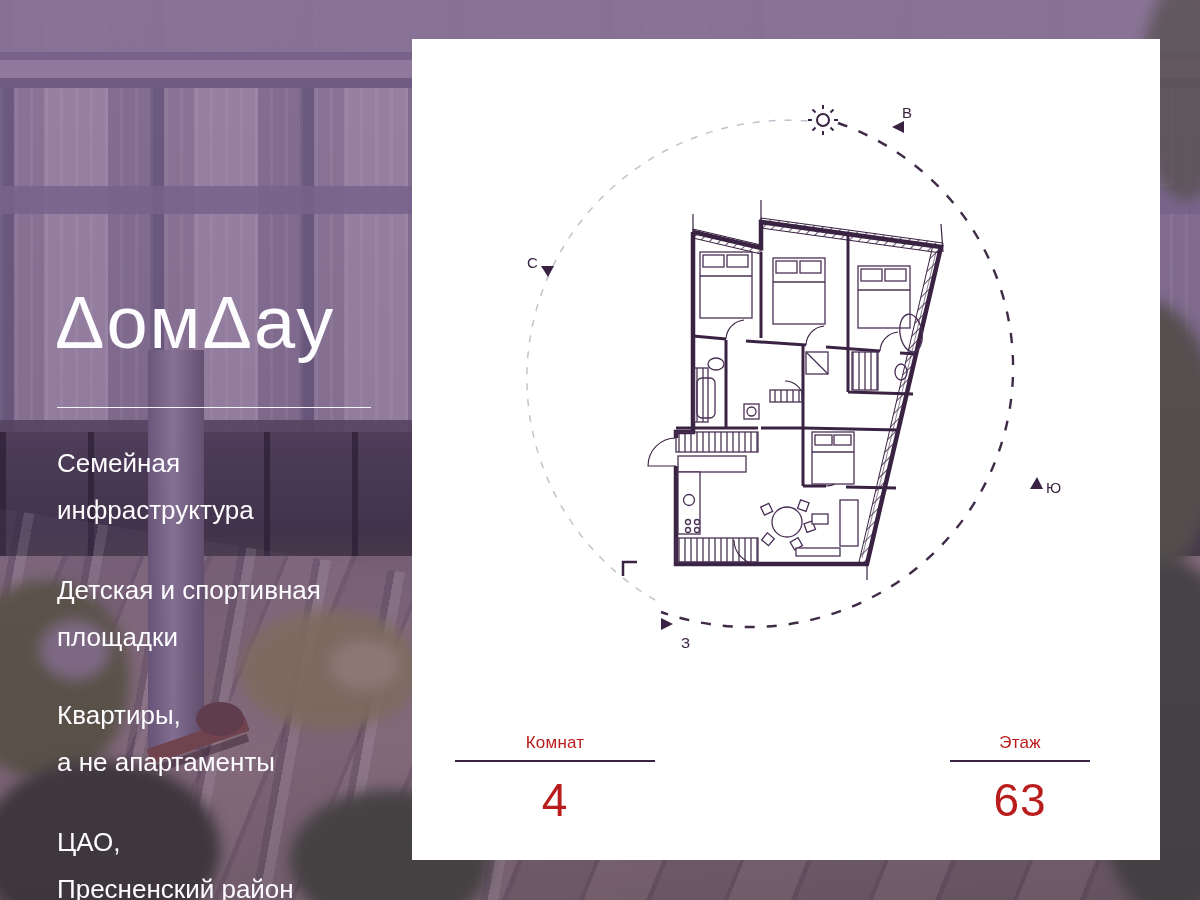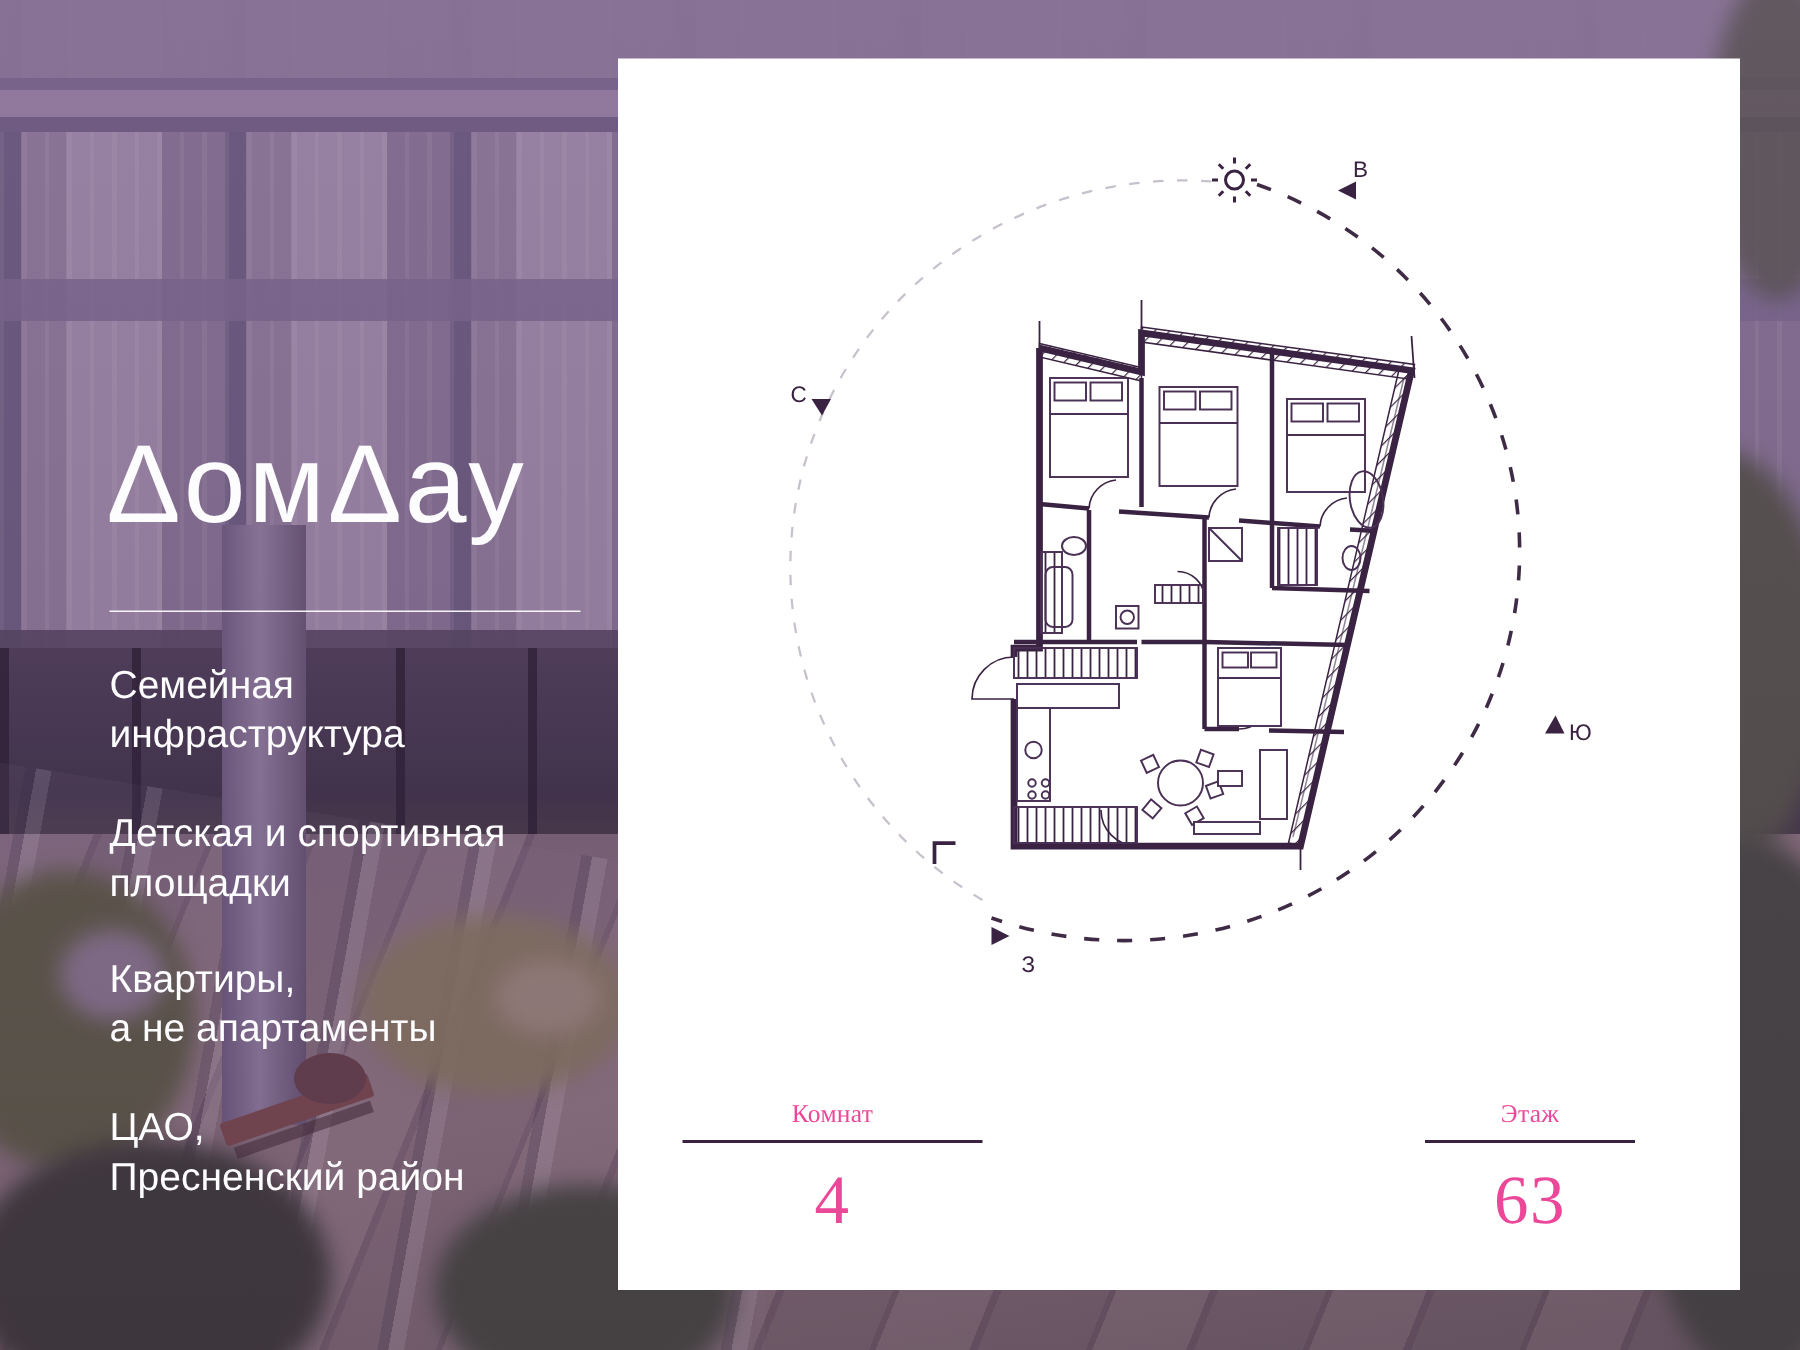--- a/index.html
+++ b/index.html
@@ -39,38 +39,38 @@
   .b7{left:1140px;top:-20px;width:90px;height:220px;background:#4a4f3a;opacity:.8;}
   .b8{left:40px;top:620px;width:70px;height:60px;background:#9b86a8;opacity:.8;}
   .b9{left:330px;top:640px;width:70px;height:50px;background:#a9977f;opacity:.9;}
   .bench{position:absolute;left:146px;top:732px;width:104px;height:16px;background:#7a453f;
     transform:rotate(-19deg);border-radius:2px;box-shadow:0 14px 0 -4px rgba(50,28,30,.55);}
   .garden-table{position:absolute;left:196px;top:702px;width:48px;height:34px;border-radius:50%;
     background:#5f3a3c;}
   .tint{position:absolute;inset:0;background:linear-gradient(180deg, rgba(121,88,134,.33), rgba(88,60,100,.36));}
 
   
-  .left-panel{position:absolute;left:16px;top:0;width:412px;height:900px;color:#fdfcfe;}
+  .left-panel{position:absolute;left:0;top:0;width:412px;height:900px;color:#fdfcfe;}
   .logo{position:absolute;left:55px;top:280px;font-size:74px;letter-spacing:2px;
     font-weight:400;white-space:nowrap;}
   .logo-divider{position:absolute;left:57px;top:407px;width:314px;height:1px;
     background:rgba(255,255,255,.92);}
   .features{position:absolute;left:57px;top:440px;margin:0;padding:0;list-style:none;}
-  .features li{white-space:pre-line;font-size:26px;line-height:33px;margin-bottom:33px;}
+  .features li{white-space:pre-line;font-size:26px;line-height:47px;margin-bottom:33px;}
   .features li:nth-child(2){margin-bottom:31px;}
   .features li:nth-child(3){}
 
   
   .card{position:absolute;left:412px;top:39px;width:748px;height:821px;background:#ffffff;}
   .plan{position:absolute;left:0;top:0;width:748px;height:680px;display:block;}
   .plan text{font-family:"Liberation Sans", sans-serif;font-size:15px;fill:#3a2342;}
 
   
   .stats{position:absolute;left:0;top:694px;width:748px;height:120px;}
-  .stat{position:absolute;text-align:center;color:#ec4899;font-family:Liberation Serif, serif;}
+  .stat{position:absolute;text-align:center;color:#b91c1c;}
   .stat-rooms{left:43px;width:200px;}
   .stat-area{left:274px;width:208px;}
   .stat-floor{left:538px;width:140px;}
   .stat-label{font-size:17px;letter-spacing:.2px;}
   .stat-line{margin-top:7px;height:2px;background:#3a2342;}
   .stat-value{margin-top:11px;font-size:46px;letter-spacing:1px;}
 </style>
 </head>
 <body>
 

